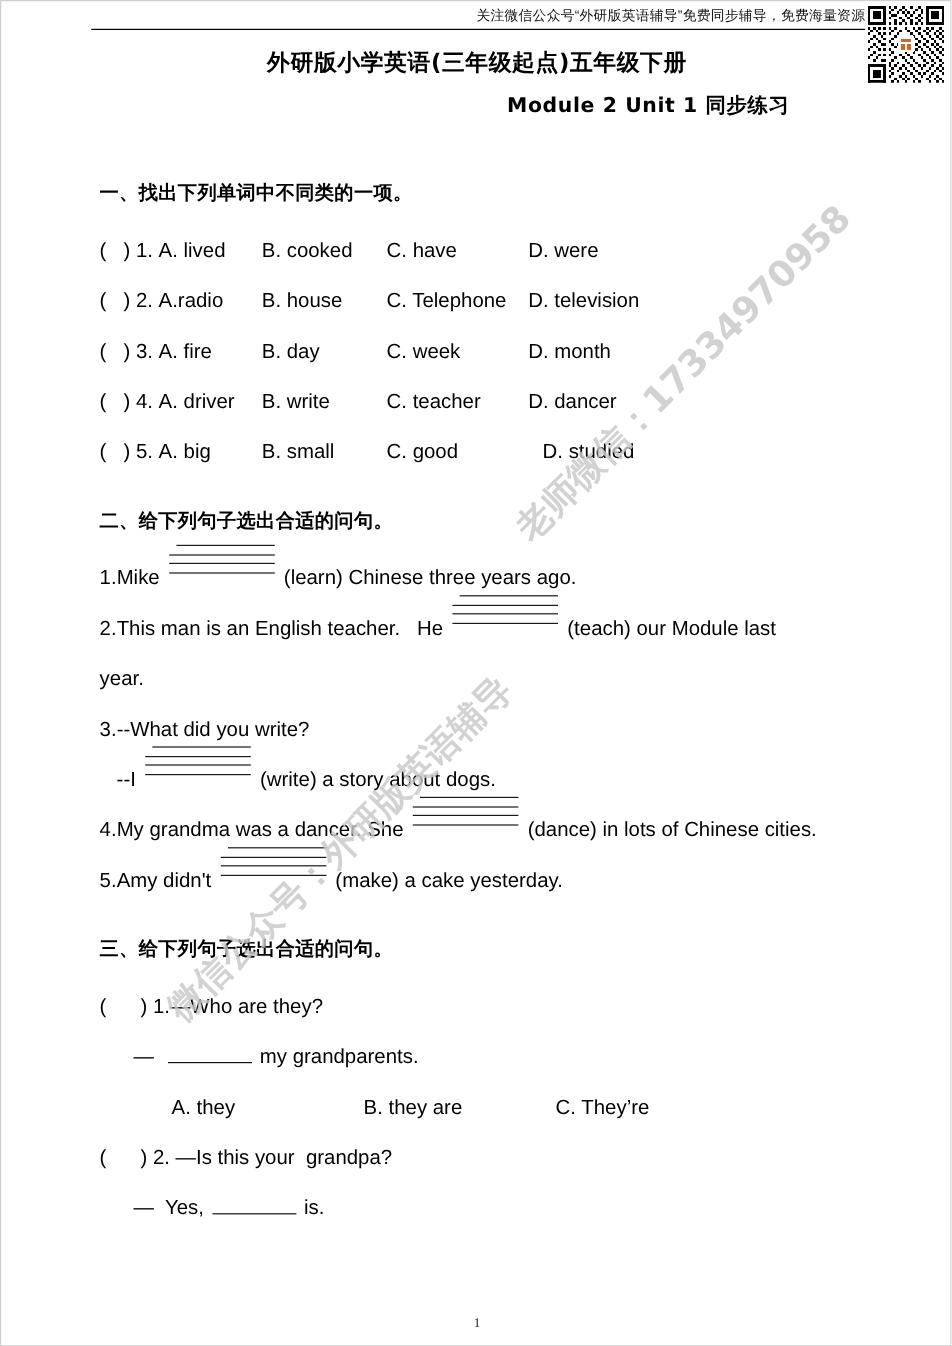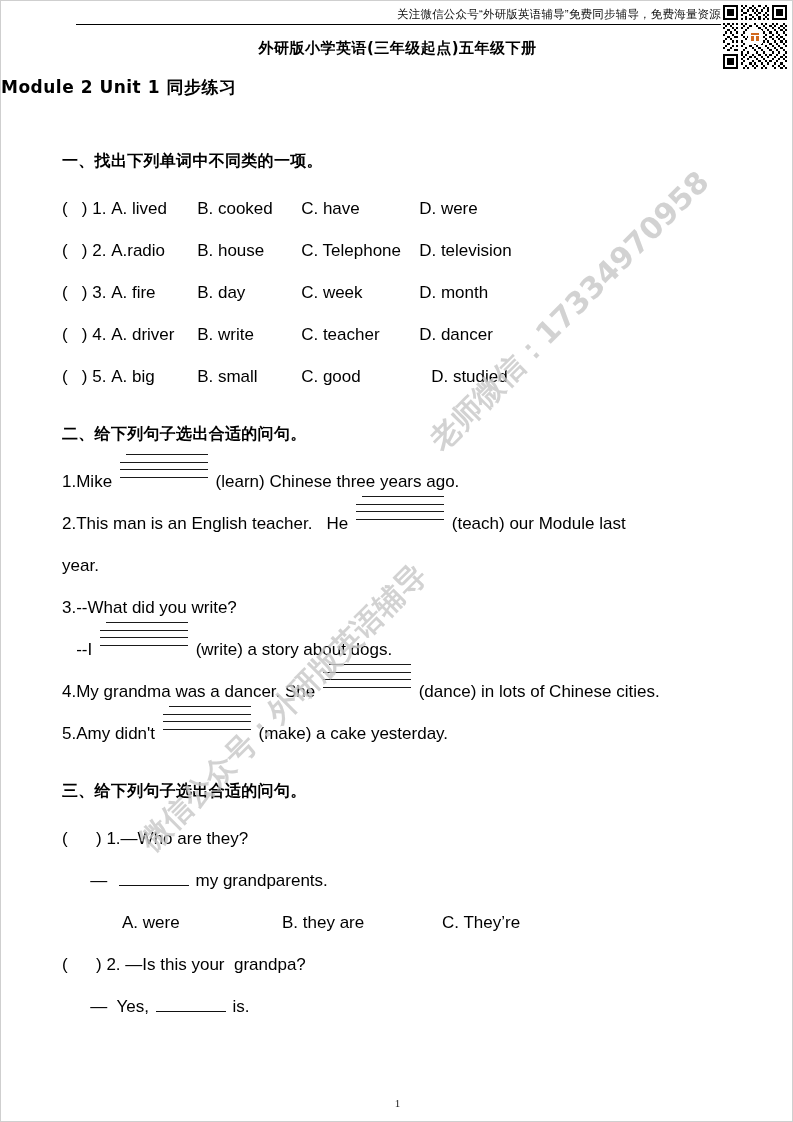--- a/index.html
+++ b/index.html
@@ -70,41 +70,41 @@
     display: block;
   }
 
   
   .doc-title {
     position: absolute;
     left: 0;
     top: 38px;
     width: 793px;
     text-align: center;
-    font-size: 15px;
+    font-size: 19px;
     font-weight: bold;
     letter-spacing: 0.5px;
     font-family: "DejaVu Sans", "Liberation Sans", sans-serif;
   }
   .doc-subtitle {
     position: absolute;
     left: 0;
     top: 75px;
     width: 657px;
-    text-align: left;
+    text-align: right;
     font-size: 17px;
     font-weight: bold;
     letter-spacing: 0.5px;
     font-family: "DejaVu Sans", "Liberation Sans", sans-serif;
   }
 
   
   .content {
     position: absolute;
-    left: 61px;
+    left: 82px;
     top: 150px;
     width: 690px;
   }
 
   .sec-head {
     font-size: 16px;
     font-weight: bold;
     letter-spacing: 0.3px;
     font-family: "DejaVu Sans", "Liberation Sans", sans-serif;
     margin: 0 0 16px 0;
@@ -484,21 +484,21 @@
     <div class="q-line-wrap"><span>5.</span><span>Amy didn't </span><span class="staff-blank"><i></i><i></i><i></i><i></i></span><span> (make) a cake yesterday.</span></div>
 
     <div class="spacer-md"></div>
 
     <div class="sec-head">三、给下列句子选出合适的问句。</div>
 
     <div class="q-line"><span>(      )</span> <span>1.</span><span>—Who are they?</span></div>
 
     <div class="q-line-wrap"><span style="white-space:pre">      —  </span><span class="under-blank"></span><span> my grandparents.</span></div>
 
-    <div class="q-line"><span style="display:inline-block;width:60px"></span><span class="opt" style="width:160px">A. were</span><span class="opt" style="width:160px">B. they are</span><span class="opt">C. They’re</span></div>
+    <div class="q-line"><span style="display:inline-block;width:60px"></span><span class="opt" style="width:160px">A. they</span><span class="opt" style="width:160px">B. they are</span><span class="opt">C. They’re</span></div>
 
     <div class="q-line"><span>(      )</span> <span>2. </span><span>—Is this your  grandpa?</span></div>
 
     <div class="q-line-wrap"><span style="white-space:pre">      —  Yes, </span><span class="under-blank"></span><span> is.</span></div>
 
 
   </div>
 
   <div class="wm-layer">
     <div class="wm wm-a">微信公众号：外研版英语辅导</div>

